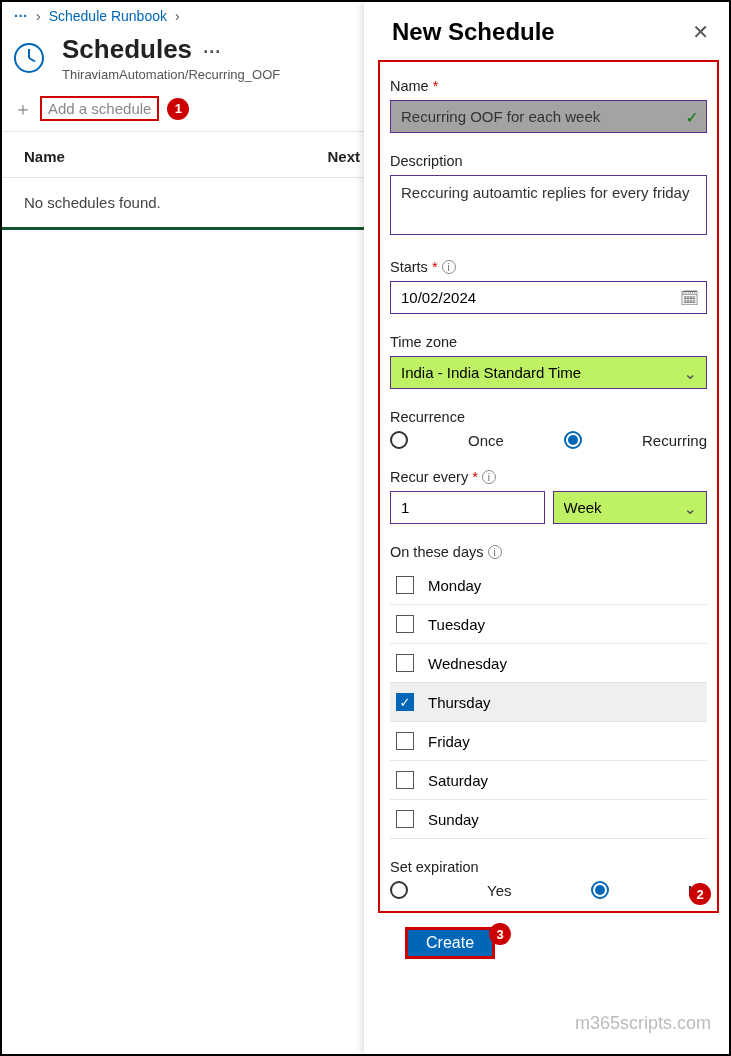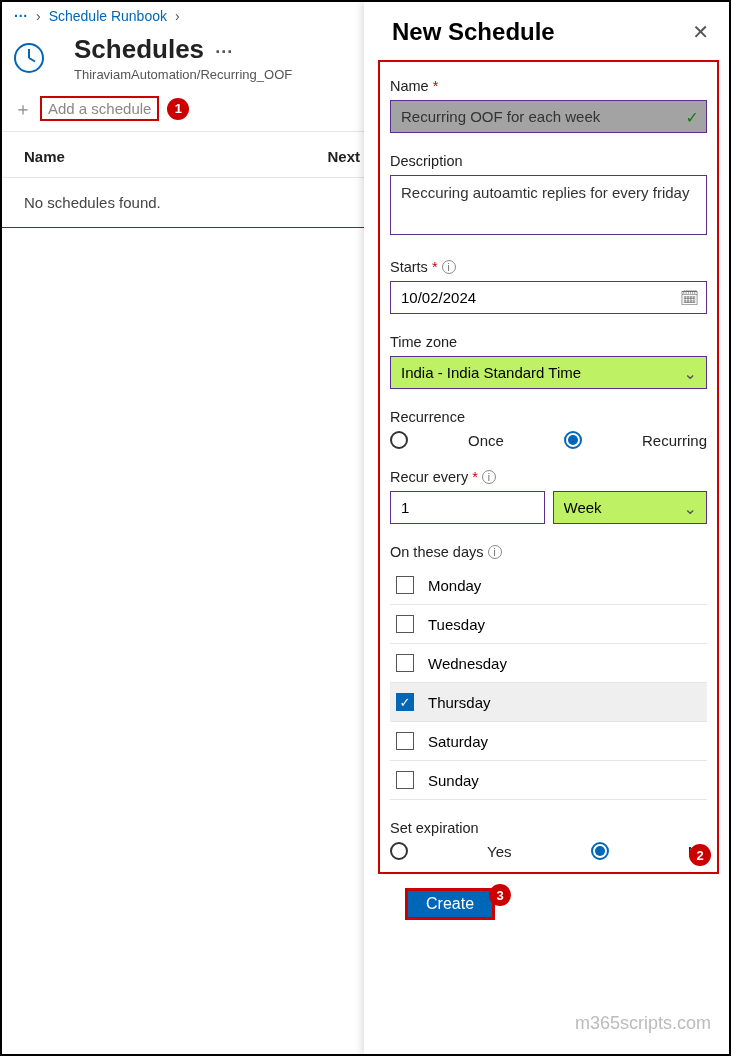--- a/index.html
+++ b/index.html
@@ -4,36 +4,36 @@
 <style>
   * { box-sizing: border-box; margin: 0; padding: 0; font-family: "Segoe UI", Arial, sans-serif; }
   body { width: 731px; height: 1056px; background: #fff; border: 2px solid #000; position: relative; overflow: hidden; }
 
   
   .left-pane { position: absolute; left: 0; top: 0; width: 380px; height: 100%; padding: 0; }
   .breadcrumb { display: flex; align-items: center; gap: 8px; padding: 6px 12px 0 12px; font-size: 14px; }
   .breadcrumb .dots { color: #0067b8; font-weight: bold; }
   .breadcrumb a { color: #0067b8; text-decoration: none; }
   .breadcrumb .sep { color: #555; }
-  .title-row { display: flex; align-items: center; gap: 30px; padding: 10px 12px 0 12px; }
+  .title-row { display: flex; align-items: center; gap: 18px; padding: 10px 12px 0 12px; }
   .clock-icon { width: 30px; height: 30px; border: 2px solid #0067b8; border-radius: 50%; position: relative; flex-shrink:0; }
   .clock-icon::before { content:""; position:absolute; left:50%; top:50%; width:2px; height:9px; background:#0067b8; transform-origin: bottom; transform: translate(-50%,-100%) rotate(0deg);}
   .clock-icon::after { content:""; position:absolute; left:50%; top:50%; width:2px; height:7px; background:#0067b8; transform-origin: bottom; transform: translate(-50%,-100%) rotate(120deg);}
   .title-text h1 { font-size: 26px; font-weight: 600; color: #222; }
   .title-text .sub { font-size: 13px; color: #555; margin-top: 2px; }
   .title-more { color:#555; font-size:18px; margin-left:4px;}
 
   .toolbar { display: flex; align-items: center; gap: 8px; padding: 14px 12px 10px 12px; border-bottom: 1px solid #e5e5e5; }
   .toolbar .plus { color:#888; font-size:18px; font-weight:300; }
   .toolbar .add-box { border: 2px solid #cd0000; padding: 2px 6px; color:#888; font-size:15px; background:#fff; cursor:pointer; }
   .callout { width:22px; height:22px; border-radius:50%; background:#cd0000; color:#fff; display:flex; align-items:center; justify-content:center; font-size:13px; font-weight:600; }
 
   .grid-header { display:flex; padding: 16px 22px 12px 22px; font-size:15px; font-weight:600; color:#222; border-bottom:1px solid #e5e5e5;}
   .grid-header .col-name { flex:1; }
-  .grid-empty { padding: 16px 22px; font-size:15px; color:#444; border-bottom:1px solid #14532d;}
+  .grid-empty { padding: 16px 22px; font-size:15px; color:#444; border-bottom:3px solid #14532d;}
 
   
   .panel { position:absolute; right:0; top:0; width:365px; height:100%; background:#fff; box-shadow: -2px 0 8px rgba(0,0,0,.15); display:flex; flex-direction:column; }
   .panel-header { display:flex; align-items:center; justify-content:space-between; padding: 16px 20px 10px 28px; }
   .panel-header h2 { font-size:24px; font-weight:600; }
   .close-x { font-size:20px; color:#555; cursor:pointer; background:none; border:none; }
 
   .panel-body { border:2px solid #cd0000; margin: 4px 10px 0 14px; padding: 10px 10px 12px 10px; position:relative; }
 
   .field-label { font-size:14.5px; color:#222; margin-top:6px; margin-bottom:6px; display:flex; align-items:center; gap:4px;}
@@ -185,20 +185,24 @@
         <div class="day-row">
           <span class="chk"></span>
           <span>Wednesday</span>
         </div>
         <div class="day-row selected">
           <span class="chk on">✓</span>
           <span>Thursday</span>
         </div>
         <div class="day-row">
           <span class="chk"></span>
+          <span>Friday</span>
+        </div>
+        <div class="day-row">
+          <span class="chk"></span>
           <span>Saturday</span>
         </div>
         <div class="day-row">
           <span class="chk"></span>
           <span>Sunday</span>
         </div>
       </div>
 
     <div class="spacer-md"></div>
     <div class="field-label">Set expiration</div>

